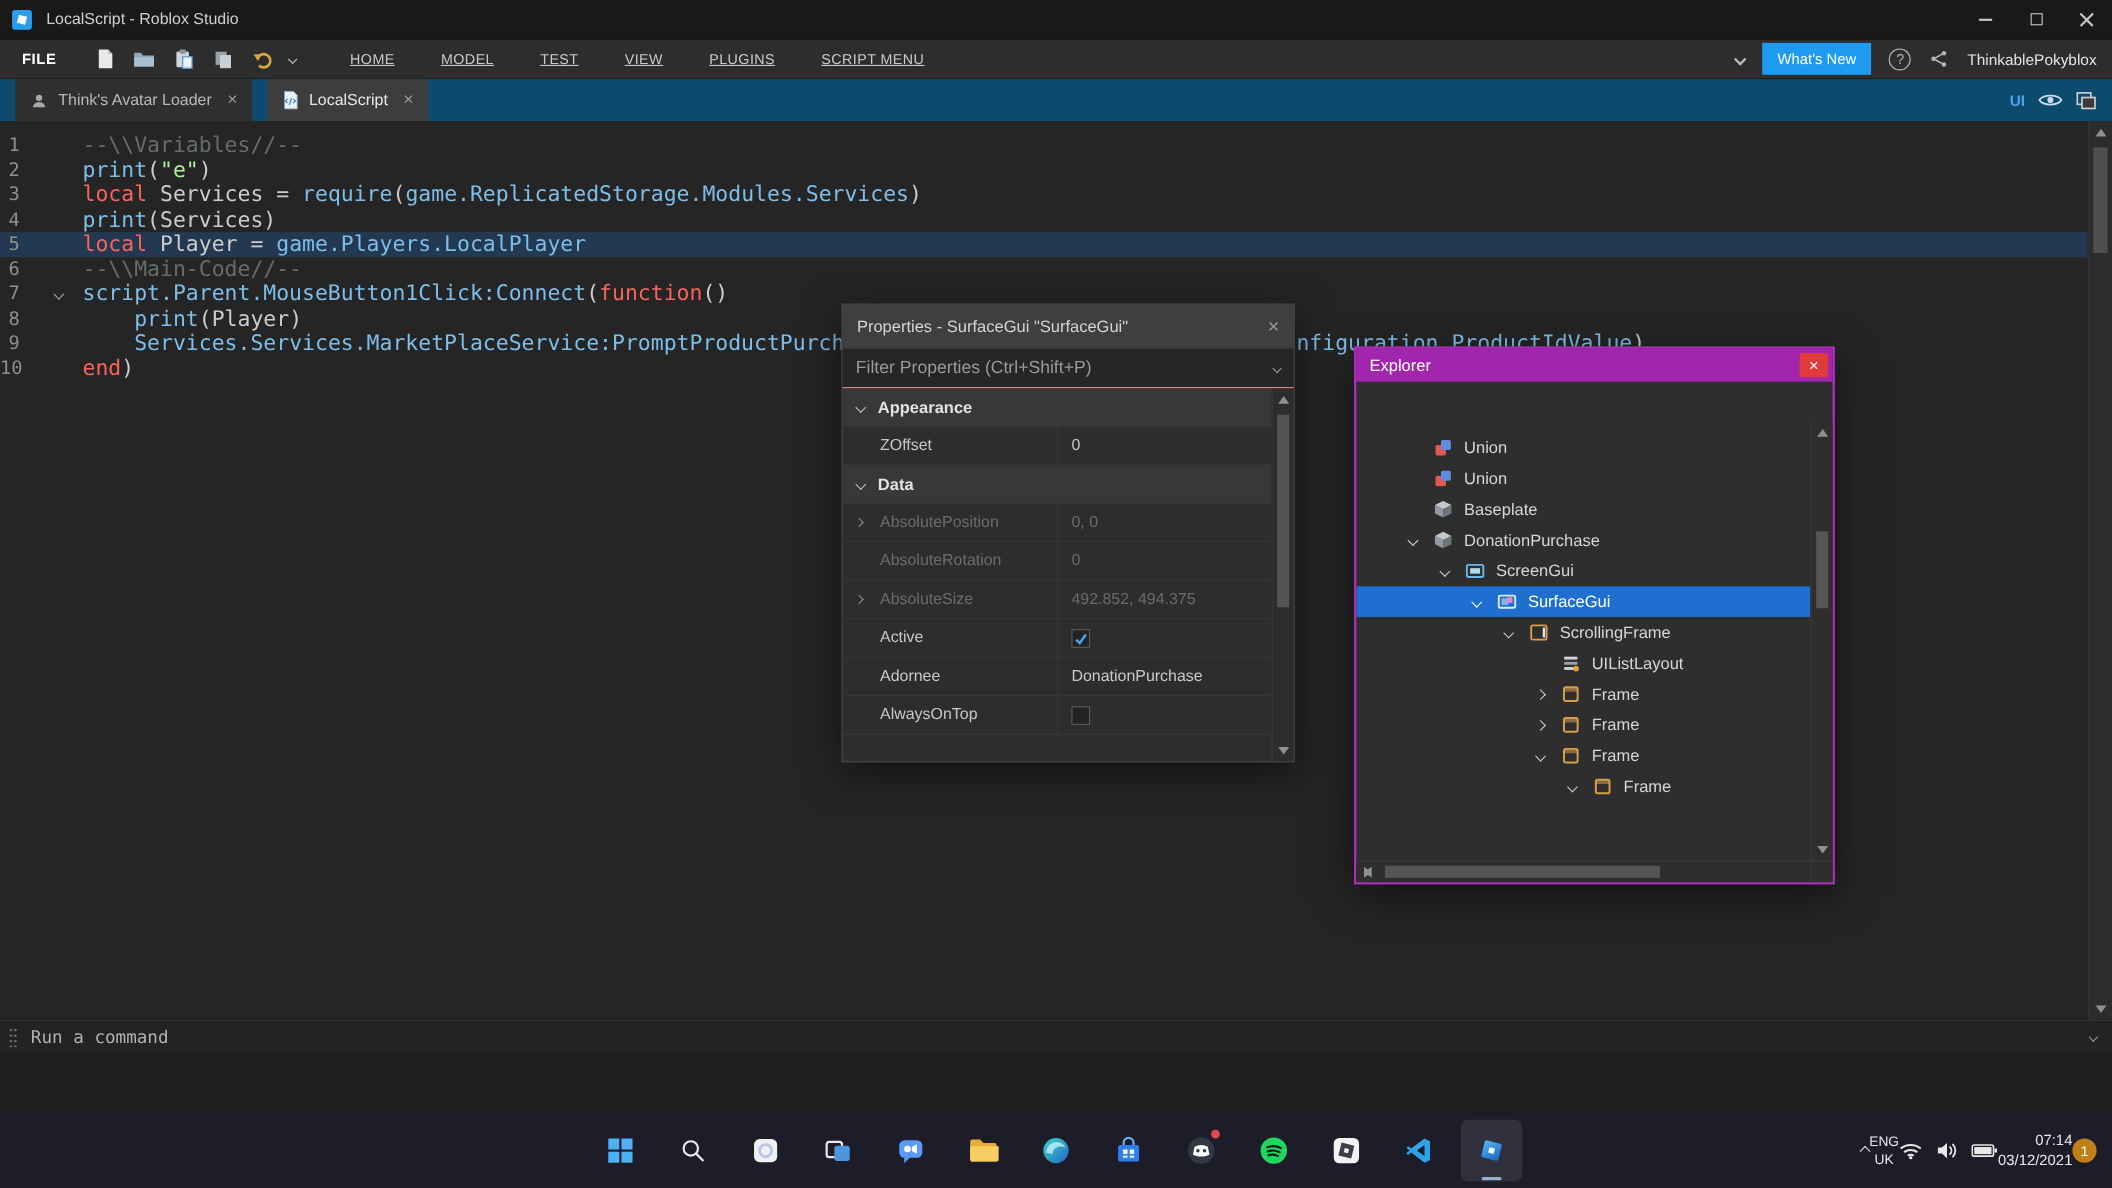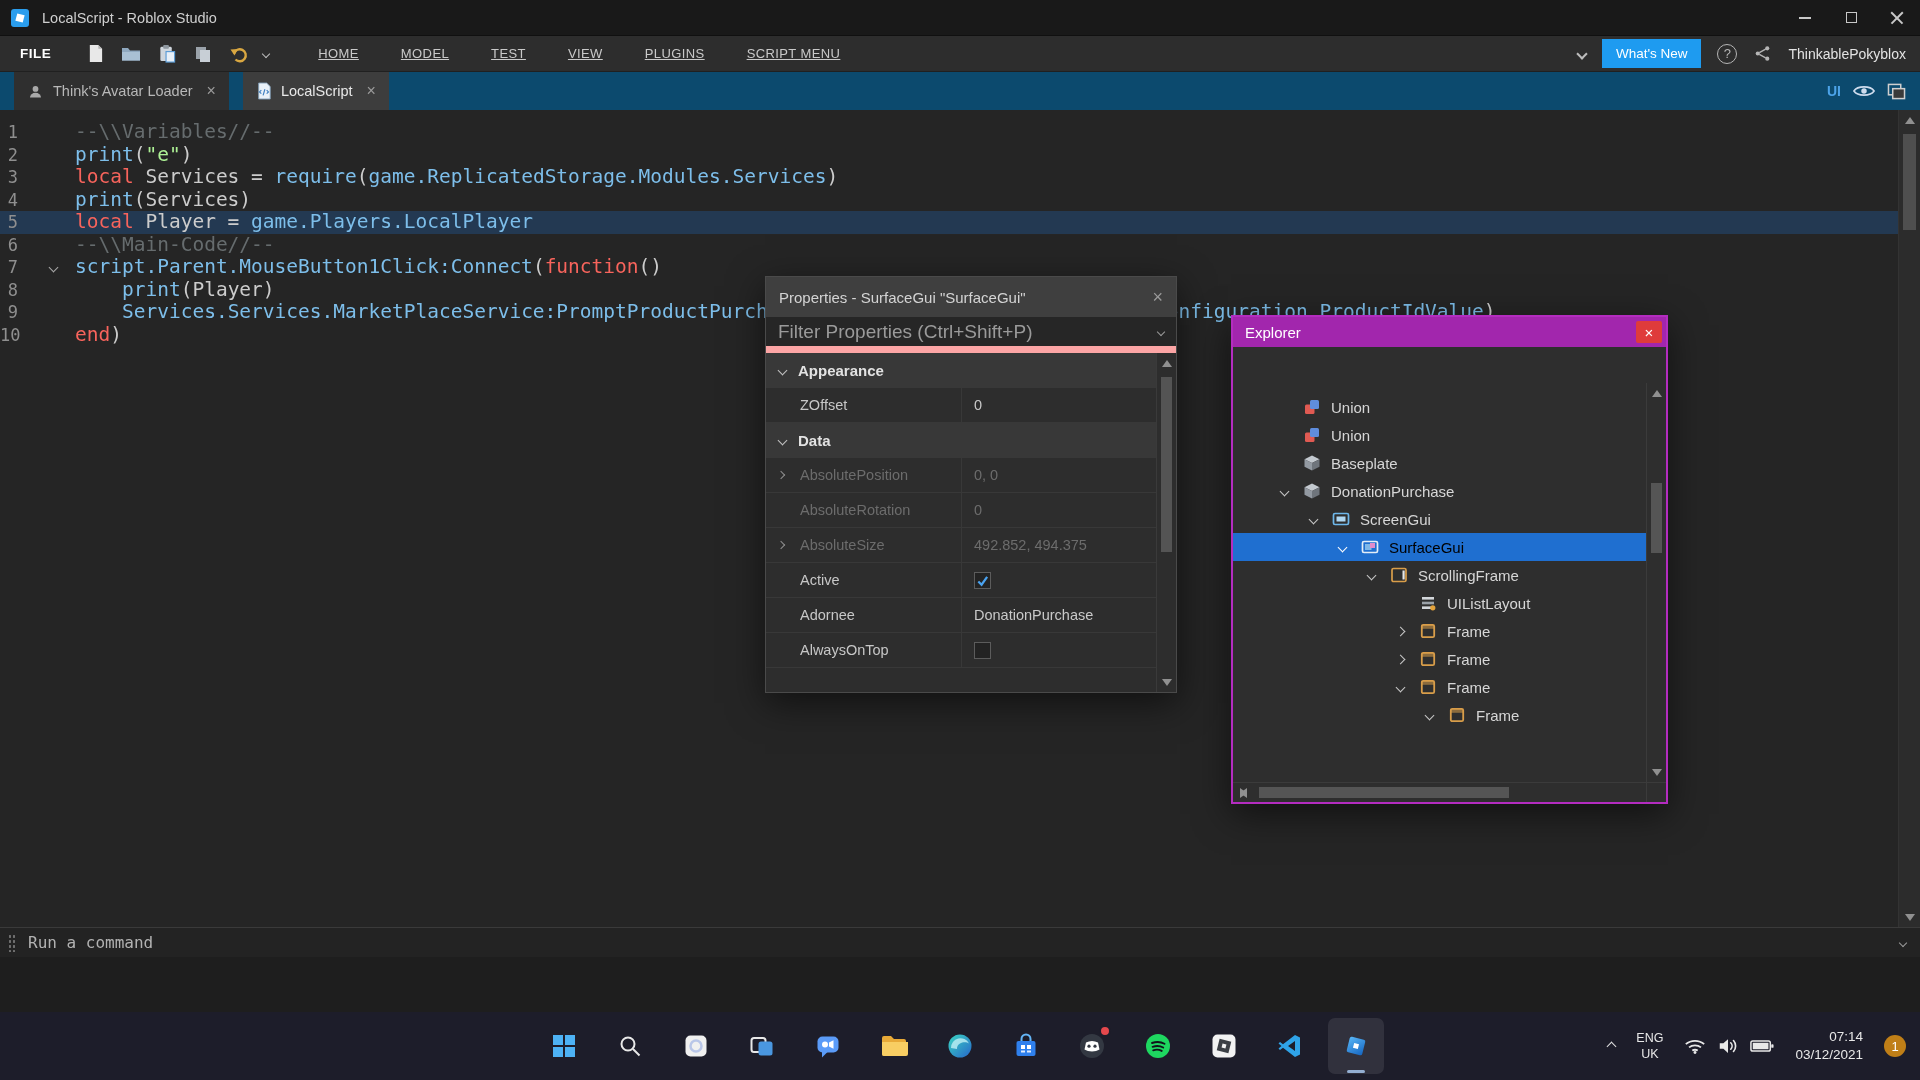--- a/index.html
+++ b/index.html
@@ -72,34 +72,34 @@
   .bottom-gap { position: absolute; top: 957px; left: 0; right: 0; height: 55px; background: #1e1e1e; }
 
   
   .taskbar { position: absolute; top: 1012px; left: 0; right: 0; height: 68px; background: #1d1d2a; }
   .tb-apps { position: absolute; left: 0; right: 0; top: 0; height: 100%; display: flex; justify-content: center; align-items: center; }
   .tb-btn { width: 56px; height: 56px; margin: 0 5px; display: flex; align-items: center; justify-content: center; position: relative; border-radius: 7px; }
   .tb-btn.active { background: rgba(255,255,255,.09); }
   .tb-btn.active::after { content: ""; position: absolute; bottom: 1px; left: 50%; transform: translateX(-50%); width: 18px; height: 3px; border-radius: 2px; background: #93aed1; }
   .tb-btn svg { display: block; }
   .tb-badge { position: absolute; top: 7px; right: 9px; width: 12px; height: 12px; border-radius: 50%; background: #e5484d; border: 2px solid #1d1d2a; }
-  .tb-tray { position: absolute; right: 0; top: 0; height: 100%; display: flex; align-items: center; gap: 21px; padding-right: 14px; }
+  .tb-tray { position: absolute; right: 0; top: 0; height: 100%; display: flex; align-items: center; gap: 0; padding-right: 14px; }
   .tray-lang { font-size: 12.5px; color: #e8e8e8; text-align: center; line-height: 1.3; }
   .tray-icons { display: flex; align-items: center; gap: 11px; }
   .tray-icons span { display: flex; }
   .tray-clock { font-size: 13.5px; color: #e8e8e8; text-align: right; line-height: 1.35; }
   .tray-badge { width: 22px; height: 22px; border-radius: 50%; background: var(--badge-amber, #c07f17); color: #fff; font-size: 13px; display: flex; align-items: center; justify-content: center; }
   .tray-chev { display: flex; align-items: center; }
   .tray-chev .chev { width: 7px; height: 7px; border-color: #e0e0e0; border-width: 1.8px; }
 
   
   .props-panel { position: absolute; left: 765px; top: 276px; width: 412px; height: 417px; background: #2d2d2d; border: 1px solid #4a4a4a; box-shadow: 0 10px 34px rgba(0,0,0,.55); }
   .props-header { height: 40px; background: #3f3f3f; display: flex; align-items: center; padding: 0 13px; font-size: 15px; color: #d4d4d4; }
   .props-close { margin-left: auto; color: #9a9a9a; font-size: 18px; }
-  .props-filter { height: 36px; background: #262626; border-bottom: 7px solid #fca5a5; display: flex; align-items: center; padding: 0 12px; font-size: 19px; color: #9a9a9a; }
+  .props-filter { height: 36px; background: #262626; border-bottom: 1px solid #fca5a5; display: flex; align-items: center; padding: 0 12px; font-size: 16px; color: #9a9a9a; }
   .props-filter .chev { margin-left: auto; border-color: #9a9a9a; }
   .props-body { position: absolute; left: 0; top: 76px; right: 20px; bottom: 0; overflow: hidden; }
   .prow { height: 35px; border-bottom: 1px solid #383838; display: flex; background: #2d2d2d; font-size: 14.5px; }
   .prow.section { background: #383838; align-items: center; font-weight: bold; color: #e2e2e2; padding-left: 13px; gap: 12px; font-size: 15px; }
   .sec-chev { width: 7px; height: 7px; border-width: 1.8px; border-color: #c2c2c2; }
   .plabel { width: 196px; flex: none; border-right: 1px solid #383838; display: flex; align-items: center; padding-left: 34px; color: #c7c7c7; position: relative; }
   .exp-chev { position: absolute; left: 12px; top: 14px; width: 6px; height: 6px; border-width: 1.6px; border-color: #8f8f8f; }
   .pvalue { flex: 1; display: flex; align-items: center; padding-left: 12px; color: #c9c9c9; }
   .prow.disabled .plabel, .prow.disabled .pvalue { color: #6c6c6c; }
   .checkbox { width: 17px; height: 17px; border: 1px solid #5c5c5c; background: #232323; display: flex; align-items: center; justify-content: center; }
@@ -107,21 +107,21 @@
   .props-vscroll .thumb { position: absolute; left: 4px; right: 4px; top: 24px; height: 175px; background: #545454; }
 
   
   .exp-panel { position: absolute; left: 1231px; top: 315px; width: 437px; height: 489px; background: #2e2e2e; border: 2px solid var(--explorer-border, #b42cc0); box-shadow: 0 10px 34px rgba(0,0,0,.55); }
   .exp-header { height: 30px; background: var(--explorer-purple, #a226ad); display: flex; align-items: center; padding: 0 4px 0 12px; color: #fff; font-size: 15px; }
   .exp-close { margin-left: auto; width: 26px; height: 22px; background: #df3b3b; color: #fff; display: flex; align-items: center; justify-content: center; font-size: 15px; border-radius: 2px; }
   .exp-filter { height: 36px; background: #292929; border-bottom: 1px solid #3d3d3d; display: flex; align-items: center; padding: 0 12px; font-size: 14px; color: #9a9a9a; }
   .exp-filter .chev { margin-left: auto; border-color: #9a9a9a; }
   .exp-tree { position: absolute; left: 0; top: 66px; right: 20px; bottom: 20px; overflow: hidden; padding-top: 10px; }
   .trow { height: 28px; display: flex; align-items: center; font-size: 15px; color: #d6d6d6; }
-  .trow.selected { background: var(--accent, #1f6fd0); color: #000000; }
+  .trow.selected { background: var(--accent, #1f6fd0); color: #ffffff; }
   .tchev { width: 16px; height: 16px; flex: none; display: flex; align-items: center; justify-content: center; }
   .tchev .chev { width: 7px; height: 7px; border-width: 1.8px; border-color: #c9c9c9; }
   .trow.selected .tchev .chev { border-color: #fff; }
   .ticon { width: 20px; height: 20px; flex: none; margin-left: 10px; display: flex; align-items: center; justify-content: center; }
   .tlabel { margin-left: 9px; }
   .exp-vscroll { position: absolute; right: 0; top: 66px; bottom: 20px; width: 20px; background: #2e2e2e; border-left: 1px solid #3b3b3b; }
   .exp-vscroll .thumb { position: absolute; left: 4px; right: 4px; top: 100px; height: 70px; background: #555; }
   .exp-hscroll { position: absolute; left: 0; right: 20px; bottom: 0; height: 20px; background: #2e2e2e; border-top: 1px solid #3b3b3b; }
   .exp-hscroll .thumb { position: absolute; top: 4px; bottom: 4px; left: 26px; width: 250px; background: #555; }
   .exp-corner { position: absolute; right: 0; bottom: 0; width: 20px; height: 20px; background: #2e2e2e; border-top: 1px solid #3b3b3b; border-left: 1px solid #3b3b3b; }

